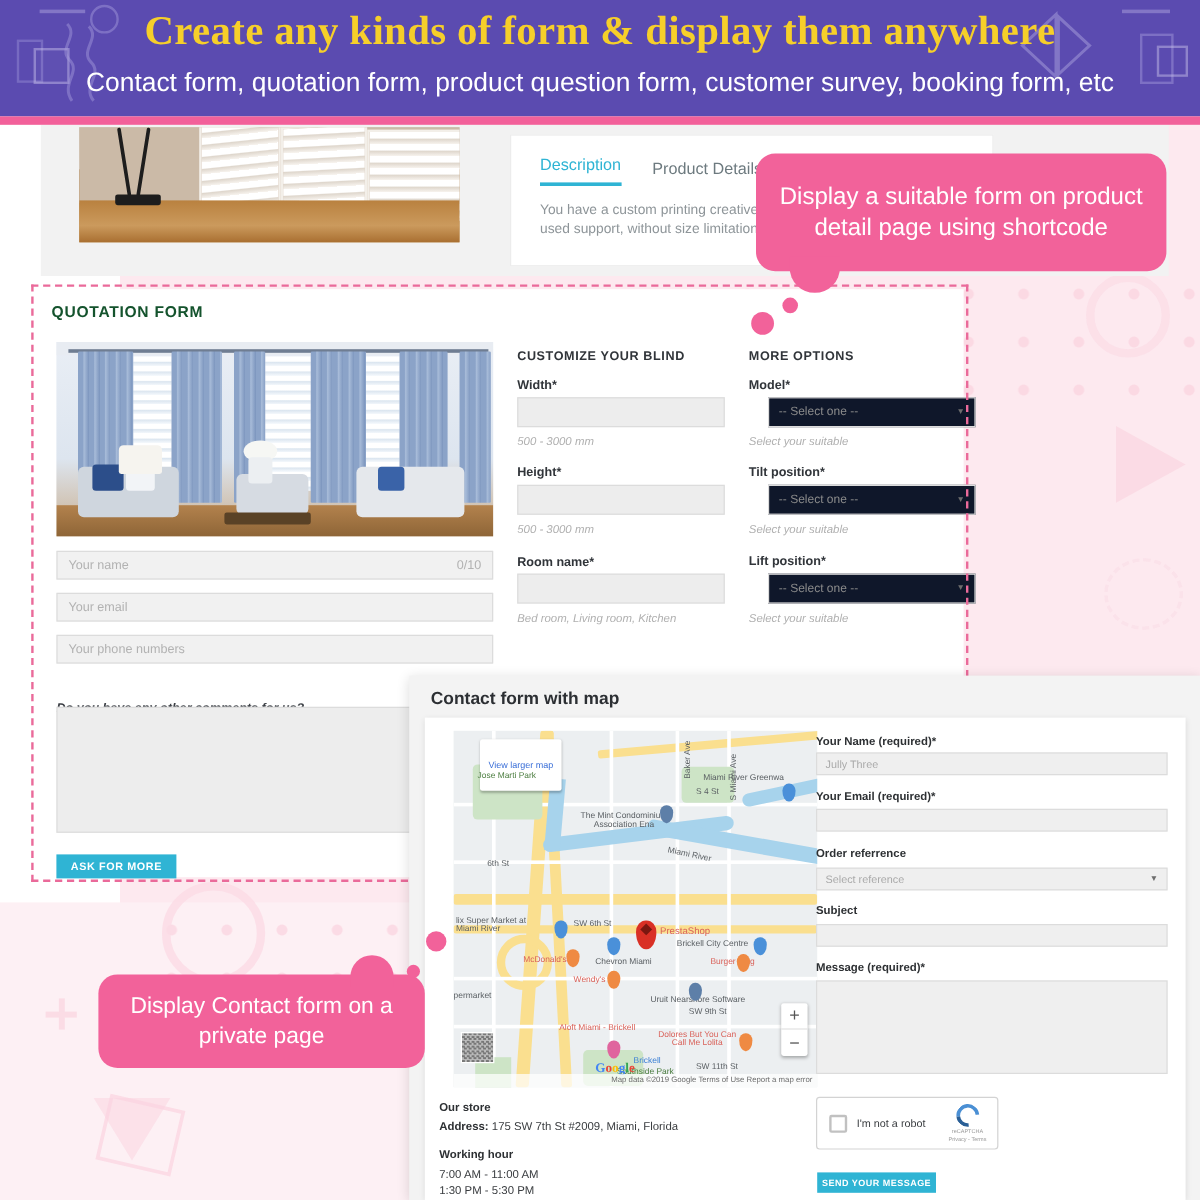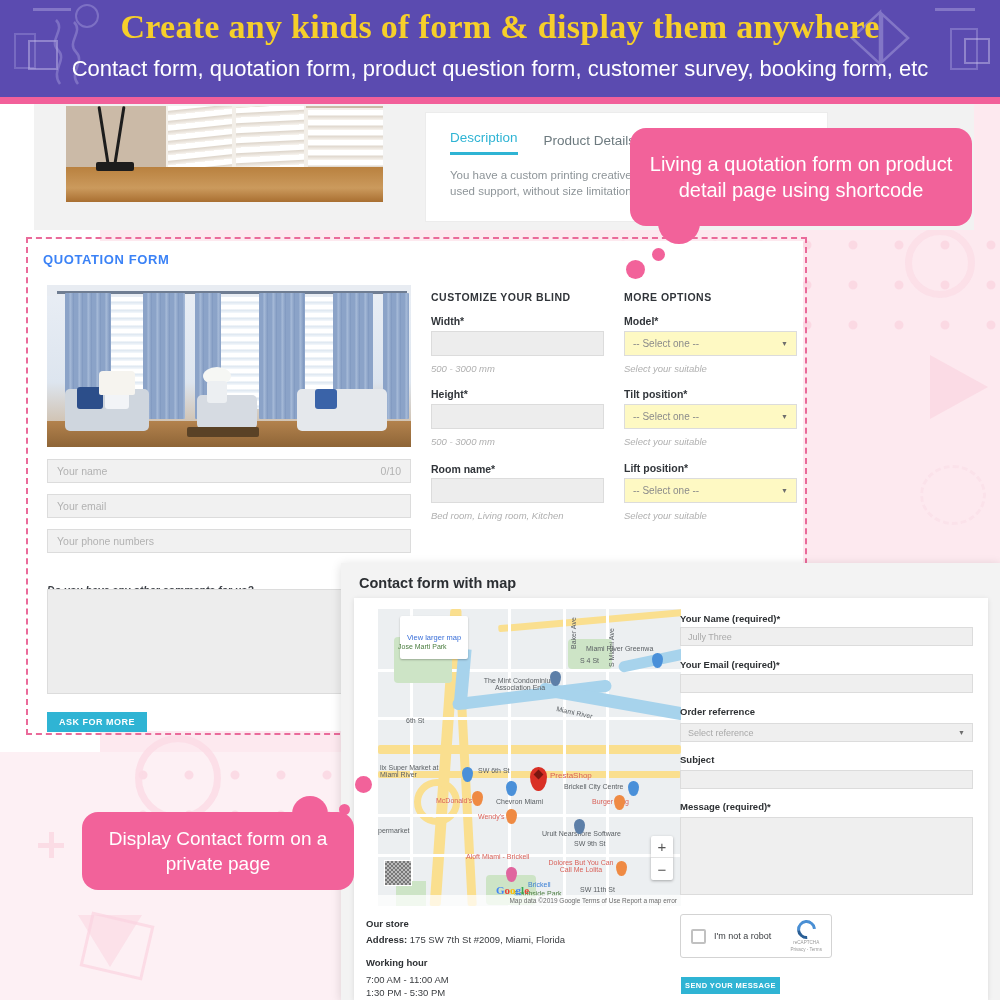--- a/index.html
+++ b/index.html
@@ -240,21 +240,21 @@
     pointer-events: none;
   }
   .quote-card {
     position: absolute;
     left: 30px; top: 241px;
     width: 773px; height: 490px;
     background: #ffffff;
   }
   .quote-title {
     position: absolute; left: 13px; top: 11px;
-    font-size: 13px; font-weight: bold; color: #3b82f6;
+    font-size: 13px; font-weight: bold; color: #14532d;
     letter-spacing: .6px;
   }
   .quote-img {
     position: absolute; left: 17px; top: 44px;
     width: 364px; height: 162px;
     overflow: hidden;
     background: linear-gradient(180deg,#e9eef5 0%, #dde5ef 60%, #c9ae8e 100%);
   }
   .room-floor {
     position: absolute; left: 0; bottom: 0; width: 100%; height: 16%;
@@ -353,25 +353,26 @@
   }
   .fld-box {
     position: absolute; height: 25px;
     background: #ededed; border: 1px solid #dcdcdc;
   }
   .fld-hint {
     position: absolute; font-size: 9.5px; font-style: italic; color: #b0b0b0;
   }
   .sel-box {
     position: absolute; height: 25px;
-    background: #fef9c3; border: 1px solid #dcdcdc;
+    background: #0f172a; border: 1px solid #dcdcdc;
     font-size: 10px; color: #8b8b8b;
     display: flex; align-items: center;
     padding: 0 8px;
     justify-content: space-between;
+    margin-left: 16px;
   }
   .caret { font-size: 7px; color: #6d6d6d; }
 
   
   .bubble {
     position: absolute;
     background: #f2629a;
     color: #ffffff;
     border-radius: 16px;
     text-align: center;
@@ -819,21 +820,21 @@
     <div class="cap-text">I'm not a robot</div>
     <div class="cap-logo">
       <div class="cap-swirl"></div>
       <div class="cap-sub">reCAPTCHA</div>
       <div class="cap-sub">Privacy - Terms</div>
     </div>
   </div>
 
   <div class="send-btn">SEND YOUR MESSAGE</div>
 
-  <div class="bubble bubble-1">Living a quotation form on product detail page using shortcode</div>
+  <div class="bubble bubble-1">Display a suitable form on product detail page using shortcode</div>
   <div class="pdot pd1"></div>
   <div class="pdot pd2"></div>
 
   <div class="bubble bubble-2">Display Contact form on a private page</div>
   <div class="pdot pd3"></div>
   <div class="pdot pd4"></div>
 
   <div class="banner">
     <div class="bd bd-line"></div>
     <div class="bd bd-circ"></div>

